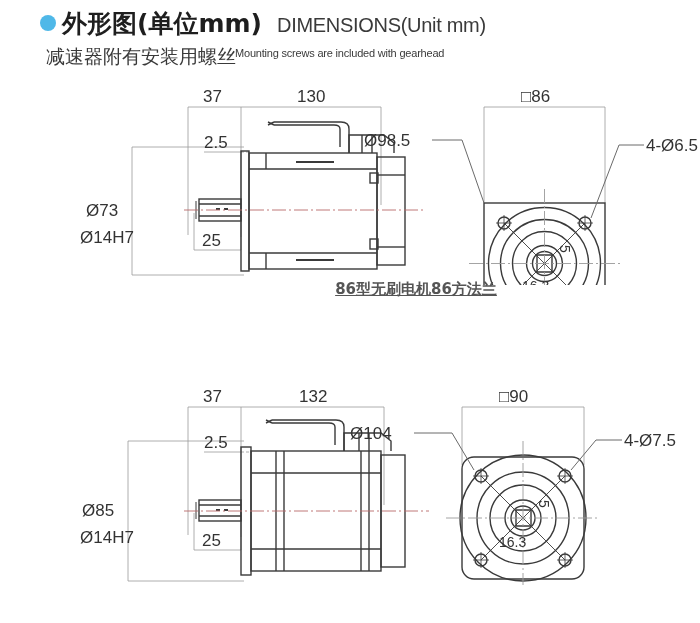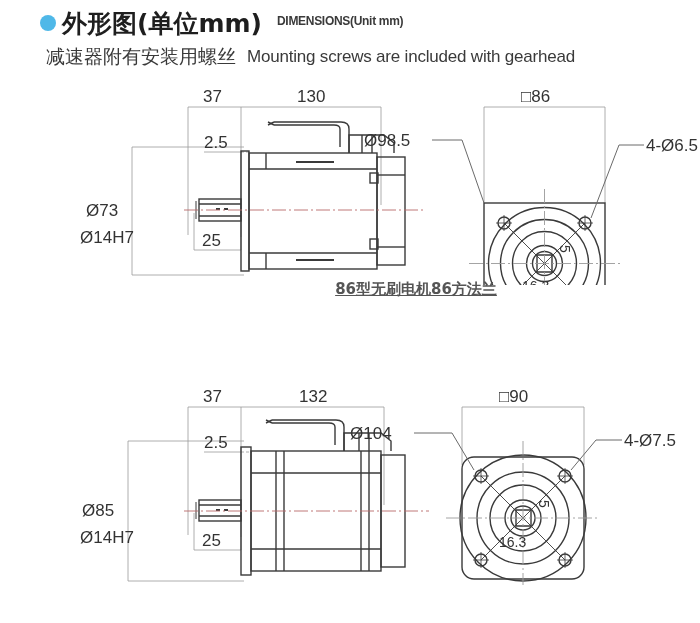--- a/index.html
+++ b/index.html
@@ -14,31 +14,31 @@
     background:#4FB8E8;
   }
   .title-cn{
     position:absolute;left:62px;top:7px;
     font-size:25px;font-weight:bold;letter-spacing:0px;
     font-family:"DejaVu Sans",sans-serif;color:#1e1e1e;
     white-space:nowrap;
   }
   .title-en{
     position:absolute;left:277px;top:14px;
-    font-size:12px;font-weight:bold;letter-spacing:-0.3px;
+    font-size:20px;font-weight:normal;letter-spacing:-0.3px;
     color:#3a3a3a;white-space:nowrap;
   }
   .sub-cn{
     position:absolute;left:46px;top:44px;
     font-size:19px;color:#3a3a3a;white-space:nowrap;
     font-family:Liberation Serif, serif;
   }
   .sub-en{
     position:absolute;left:235px;top:47px;
-    font-size:17px;color:#3a3a3a;white-space:nowrap;letter-spacing:-0.2px;margin-left:12px;
+    font-size:11px;color:#3a3a3a;white-space:nowrap;letter-spacing:-0.2px;
   }
   .dwg{position:absolute;left:0;padding-left:44px;}
   .cap{
     position:absolute;width:100%;text-align:center;
     font-size:15px;font-weight:bold;color:#555;
     font-family:"DejaVu Sans",sans-serif;
     text-decoration:underline;
   }
   svg{display:block;}
   .dim-txt{

